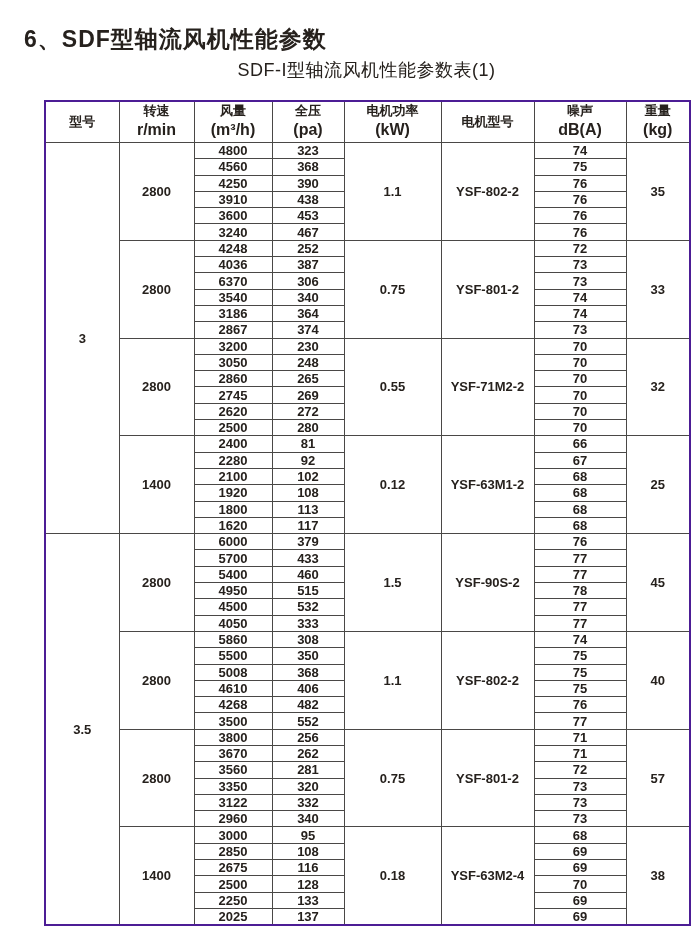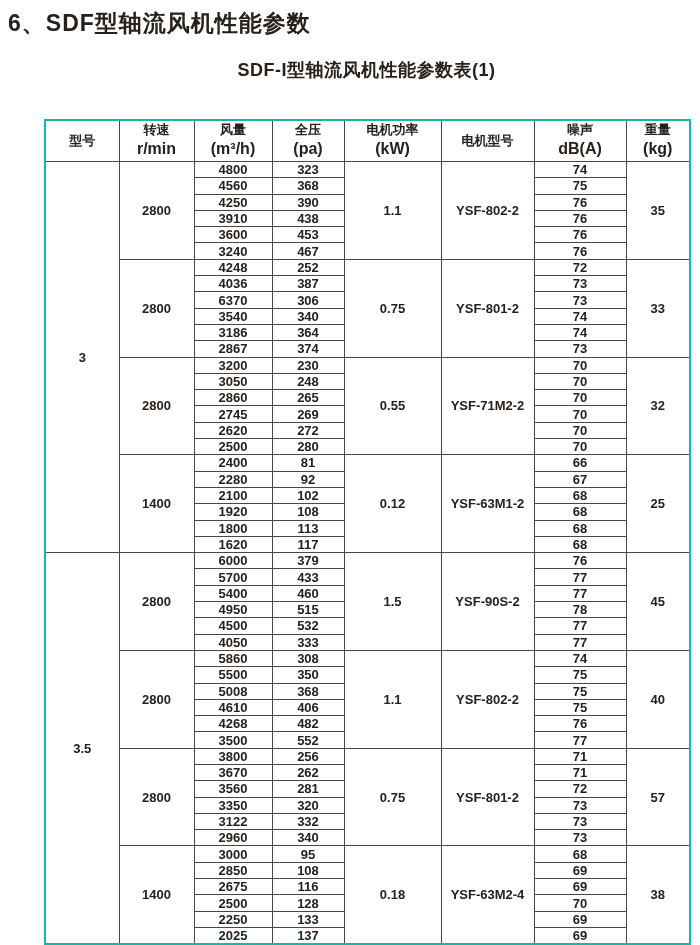--- a/index.html
+++ b/index.html
@@ -12,46 +12,46 @@
     height: 945px;
     position: relative;
     font-family: "Liberation Sans", "DejaVu Sans", sans-serif;
     color: #26211d;
     overflow: hidden;
   }
   .page-title {
     position: absolute;
     left: 8px;
     top: 8px;
-    margin: 0;
+    margin: 16px;
     font-size: 23px;
     font-weight: bold;
     letter-spacing: 1px;
     white-space: nowrap;
   }
   .table-title {
     position: absolute;
     left: 44px;
     top: 58px;
     width: 645px;
     margin: 0;
     text-align: center;
     font-size: 18px;
-    font-weight: bold;
+    font-weight: normal;
     letter-spacing: 0.5px;
     white-space: nowrap;
   }
   table.perf {
     position: absolute;
     left: 44px;
-    top: 119px;
+    top: 100px;
     width: 645px;
     border-collapse: collapse;
     table-layout: fixed;
-    border: 2px solid #14b8a6;
+    border: 2px solid #4c1d95;
   }
   .perf th, .perf td {
     border: 1px solid #4a4846;
     padding: 0;
     text-align: center;
     vertical-align: middle;
     font-weight: bold;
     color: #26211d;
     overflow: hidden;
     white-space: nowrap;

